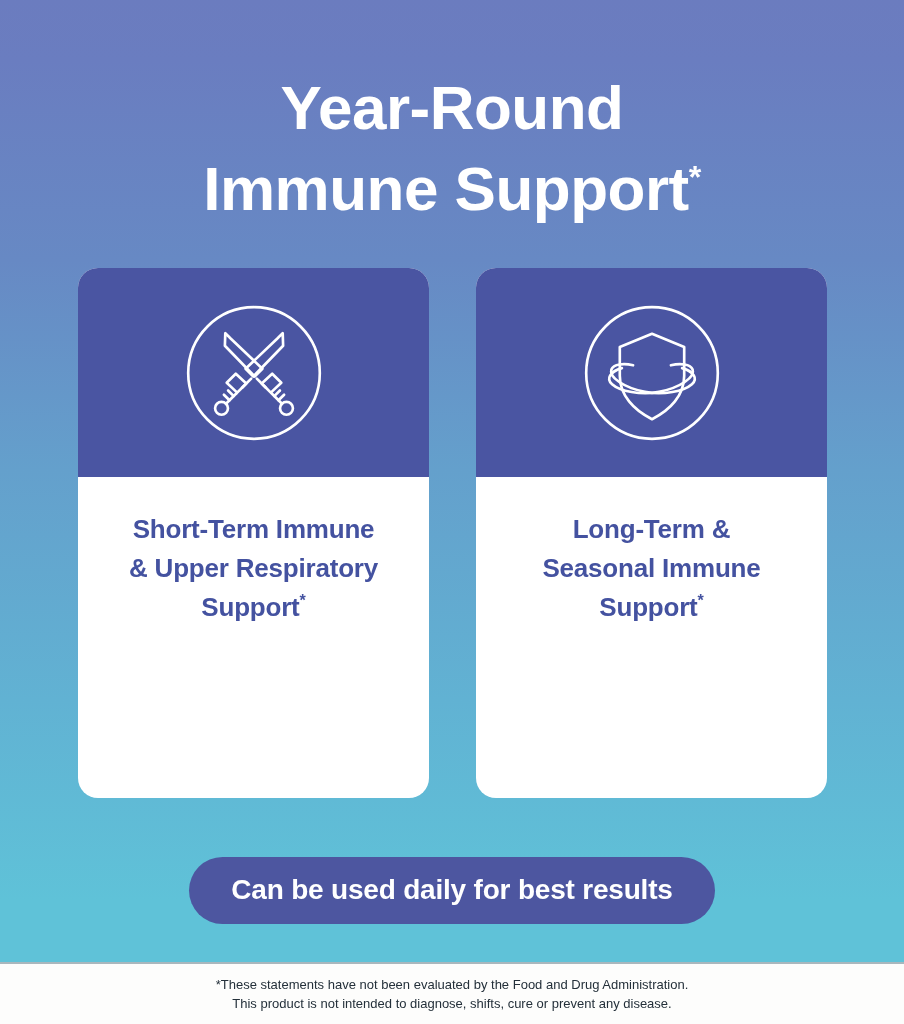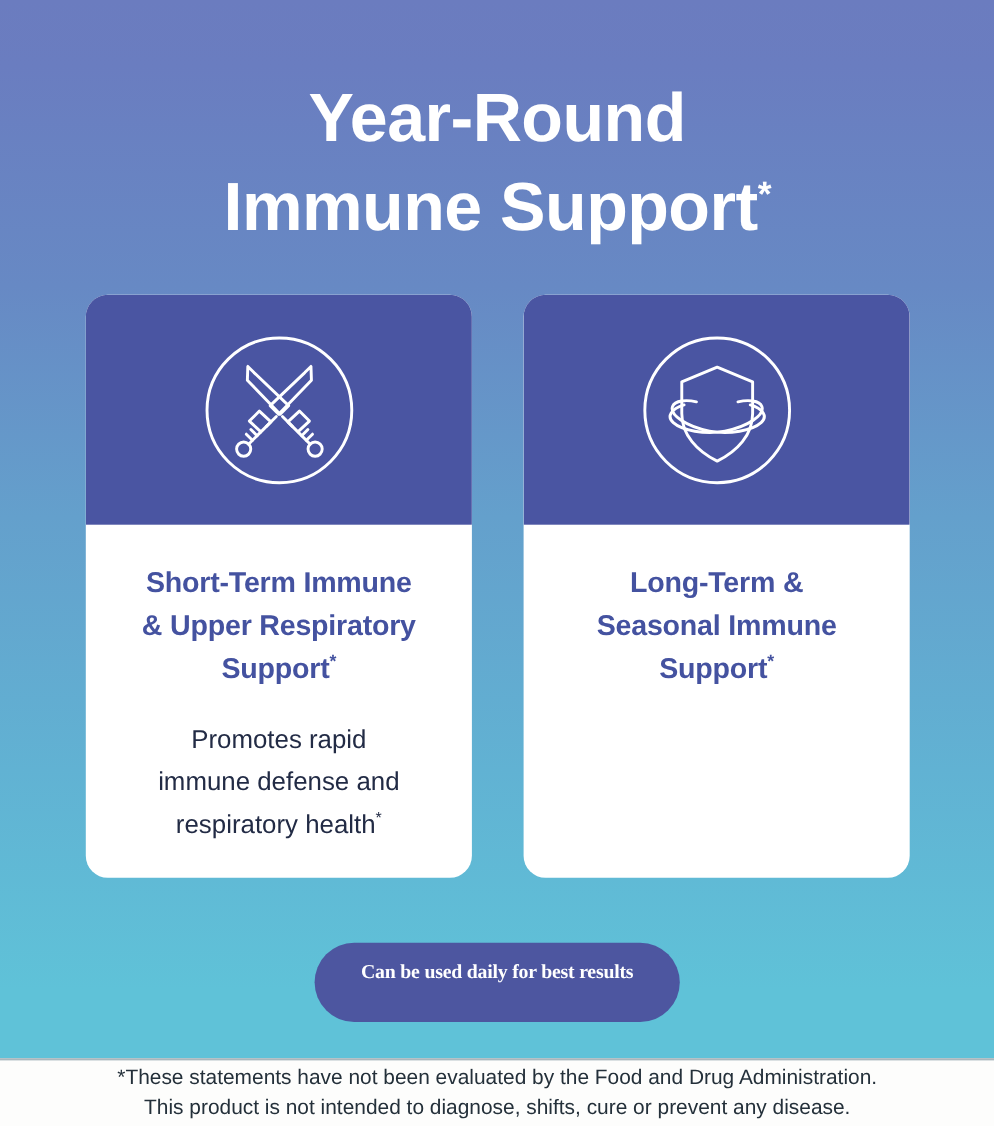--- a/index.html
+++ b/index.html
@@ -119,49 +119,49 @@
     position: absolute;
     left: 0;
     top: 857px;
     width: 904px;
     display: flex;
     justify-content: center;
   }
   .pill {
     background: #4d56a0;
     color: #ffffff;
-    font-size: 18px;
+    font-size: 28px;
     font-weight: bold;
     letter-spacing: -0.2px;
     border: none;
     border-radius: 999px;
-    padding: 16px 42px 34px 42px;
+    padding: 16px 42px 17px 42px;
     line-height: 1.2;
-    font-family: Liberation Serif, serif;
+    font-family: Liberation Sans, sans-serif;
     cursor: pointer;
   }
 
   
   .footer {
     position: absolute;
     left: 0;
     top: 962px;
     width: 904px;
     height: 62px;
     background: #fdfdfc;
     border-top: 2px solid #a9b7bd;
     box-sizing: border-box;
     display: flex;
     flex-direction: column;
     align-items: center;
     justify-content: center;
   }
   .footer-line {
     color: #24303a;
-    font-size: 19px;
+    font-size: 13px;
     line-height: 1.48;
     text-align: center;
   }
 </style>
 </head>
 <body>
 
 <div id="page">
 
   <h1 class="headline"><span>Year-Round
@@ -192,23 +192,20 @@
           <path d="M37.5 64.5 L30.0 72.0"></path>
           <path d="M35.5 66.5 L31.5 62.5"></path>
           <path d="M32.5 69.5 L28.5 65.5"></path>
           <circle cx="26.8" cy="75.2" r="4.6"></circle>
         </svg>
       </div>
       <div class="card-body">
         <p class="card-title"><span>Short-Term Immune
 &amp; Upper Respiratory
 Support</span><span class="star">*</span></p>
-        <p class="card-text"><span>Promotes rapid
-immune defense and
-respiratory health</span><span class="star">*</span></p>
       </div>
     </div>
 
     <div class="card">
       <div class="card-head">
         <svg class="icon-svg" viewBox="0 0 100 100" fill="none" stroke="#ffffff" stroke-width="1.9" stroke-linecap="round" stroke-linejoin="round">
           <circle cx="50" cy="50" r="47"></circle>
 
           <path d="M50 22 L27 31.5 L27 52 C27 66 37 76.5 50 83 C63 76.5 73 66 73 52 L73 31.5 Z"></path>
 

